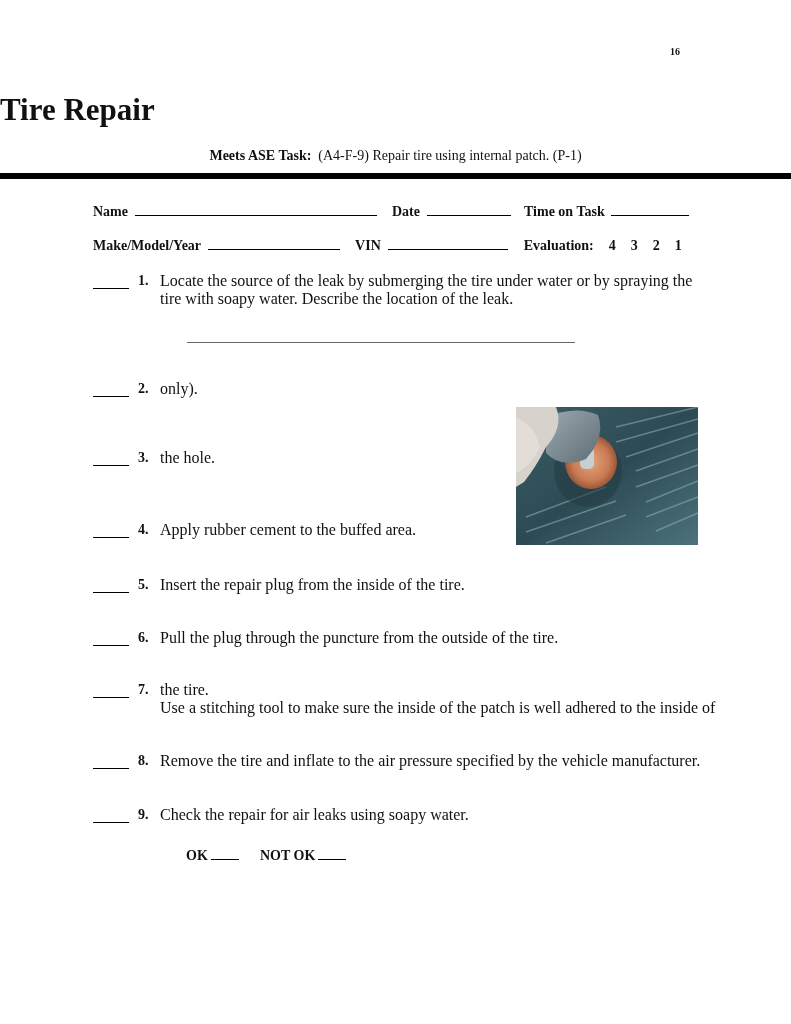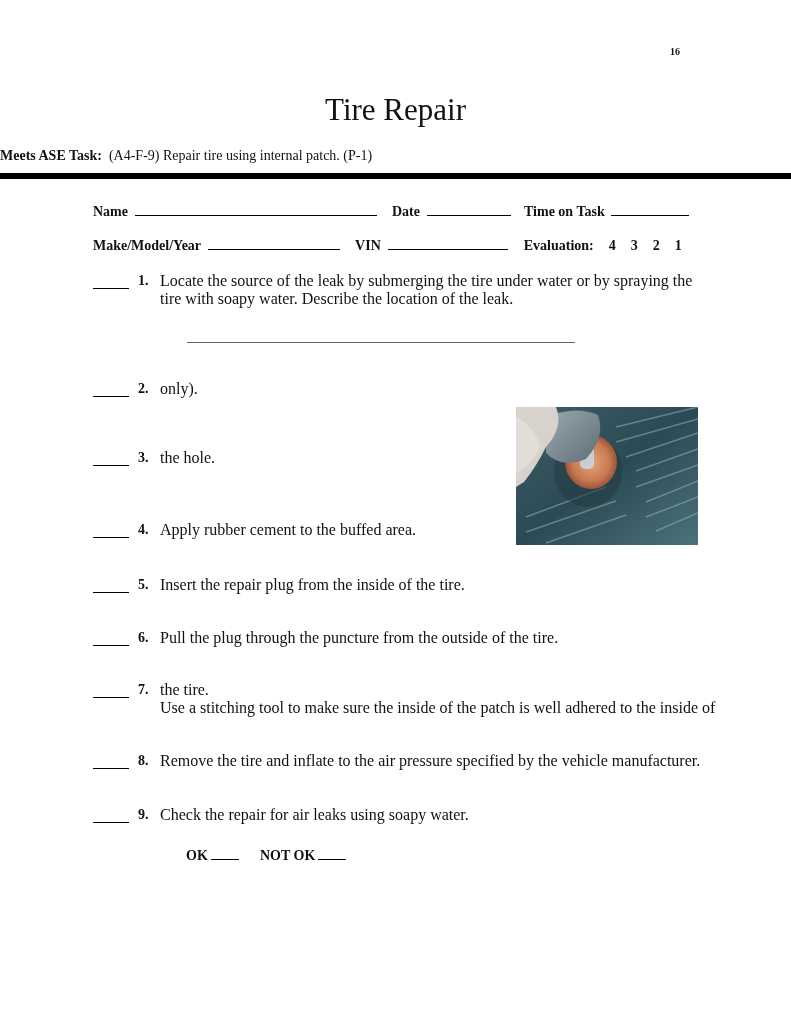--- a/index.html
+++ b/index.html
@@ -2,22 +2,22 @@
 <html><head>
 <meta charset="utf-8">
 <style>
   html, body { margin: 0; padding: 0; background: #ffffff; }
   body {
     width: 791px; height: 1024px; position: relative; overflow: hidden;
     font-family: "Liberation Serif", "DejaVu Serif", serif; color: #111;
   }
   .abs { position: absolute; }
   .page-number { left: 670px; top: 46px; font-size: 10px; font-weight: bold; }
-  .title { left: 0; width: 791px; top: 92px; text-align: center; font-size: 31px; font-weight: normal; }
-  .subtitle { left: 0; width: 791px; top: 148px; font-size: 14px; }
+  .title { left: 0; width: 791px; top: 92px; text-align: left; font-size: 31px; font-weight: bold; }
+  .subtitle { left: 0; width: 791px; top: 148px; text-align: center; font-size: 14px; }
   .subtitle b { font-weight: bold; }
   .rule { left: 0; width: 791px; top: 173px; height: 6px; background: #000; }
   .field-row { left: 93px; font-size: 14px; font-weight: bold; white-space: nowrap; }
   .field-label { display: inline-block; }
   .blank { display: inline-block; border-bottom: 1.3px solid #000; height: 13px; vertical-align: baseline; }
   .eval-num { display: inline-block; width: 22px; text-align: center; }
   .check-blank { position: absolute; left: 93px; width: 36px; border-bottom: 1.3px solid #000; }
   .step-num { position: absolute; left: 138px; font-size: 14px; font-weight: bold; }
   .step-text { position: absolute; left: 160px; font-size: 16px; line-height: 18px; }
   .answer-line { left: 187px; width: 388px; top: 342px; border-top: 1px solid #666; }

